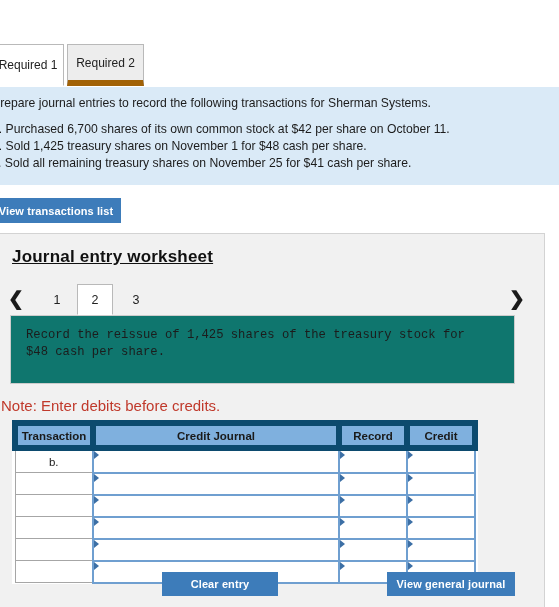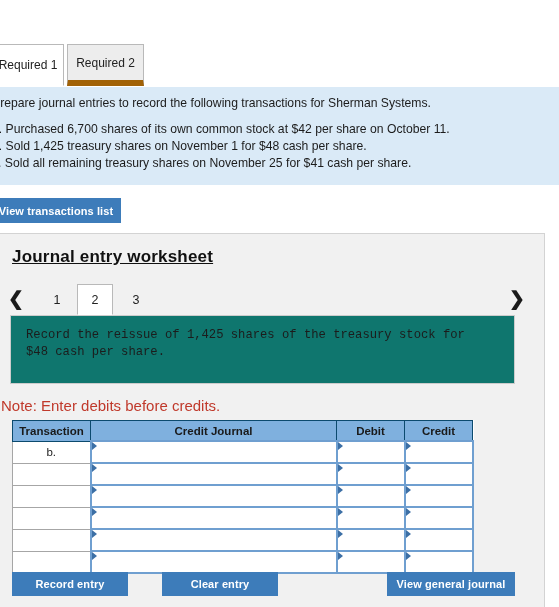--- a/index.html
+++ b/index.html
@@ -222,21 +222,21 @@
     position: absolute;
     left: 19px; top: 186px;
     width: 461px;
     border-collapse: collapse;
     border: 1px solid #9a9a9a;
     table-layout: fixed;
     background: #ffffff;
   }
   .jtable th {
     background: #7fb0de;
-    border: 1px solid #0c4a6e;
+    border: 6px solid #0c4a6e;
     height: 19px;
     font-size: 11.5px;
     font-weight: bold;
     color: #1a1a1a;
     padding: 0;
     text-align: center;
   }
   .jtable td {
     border: 1px solid #a6a6a6;
     height: 21px;
@@ -346,21 +346,21 @@
       <colgroup>
         <col class="col-trans">
           <col class="col-gj">
           <col class="col-debit">
           <col class="col-credit">
       </colgroup>
       <thead>
         <tr>
           <th>Transaction</th>
           <th>Credit Journal</th>
-          <th>Debit</th>
+          <th>Record</th>
           <th>Credit</th>
         </tr>
       </thead>
       <tbody>
         <tr>
           <td class="td-trans">b.</td>
           <td class="cell-edit">
               <span class="tri"></span>
             </td>
           <td class="cell-edit">
@@ -426,23 +426,20 @@
           <td class="cell-edit">
               <span class="tri"></span>
             </td>
           <td class="cell-edit">
               <span class="tri"></span>
             </td>
         </tr>
       </tbody>
     </table>
 
-    <div class="btn btn-record">
-      <span>Record entry</span>
-    </div>
     <div class="btn btn-clear">
       <span>Clear entry</span>
     </div>
     <div class="btn btn-viewgj">
       <span>View general journal</span>
     </div>
 
   </div>
 </div>
 

